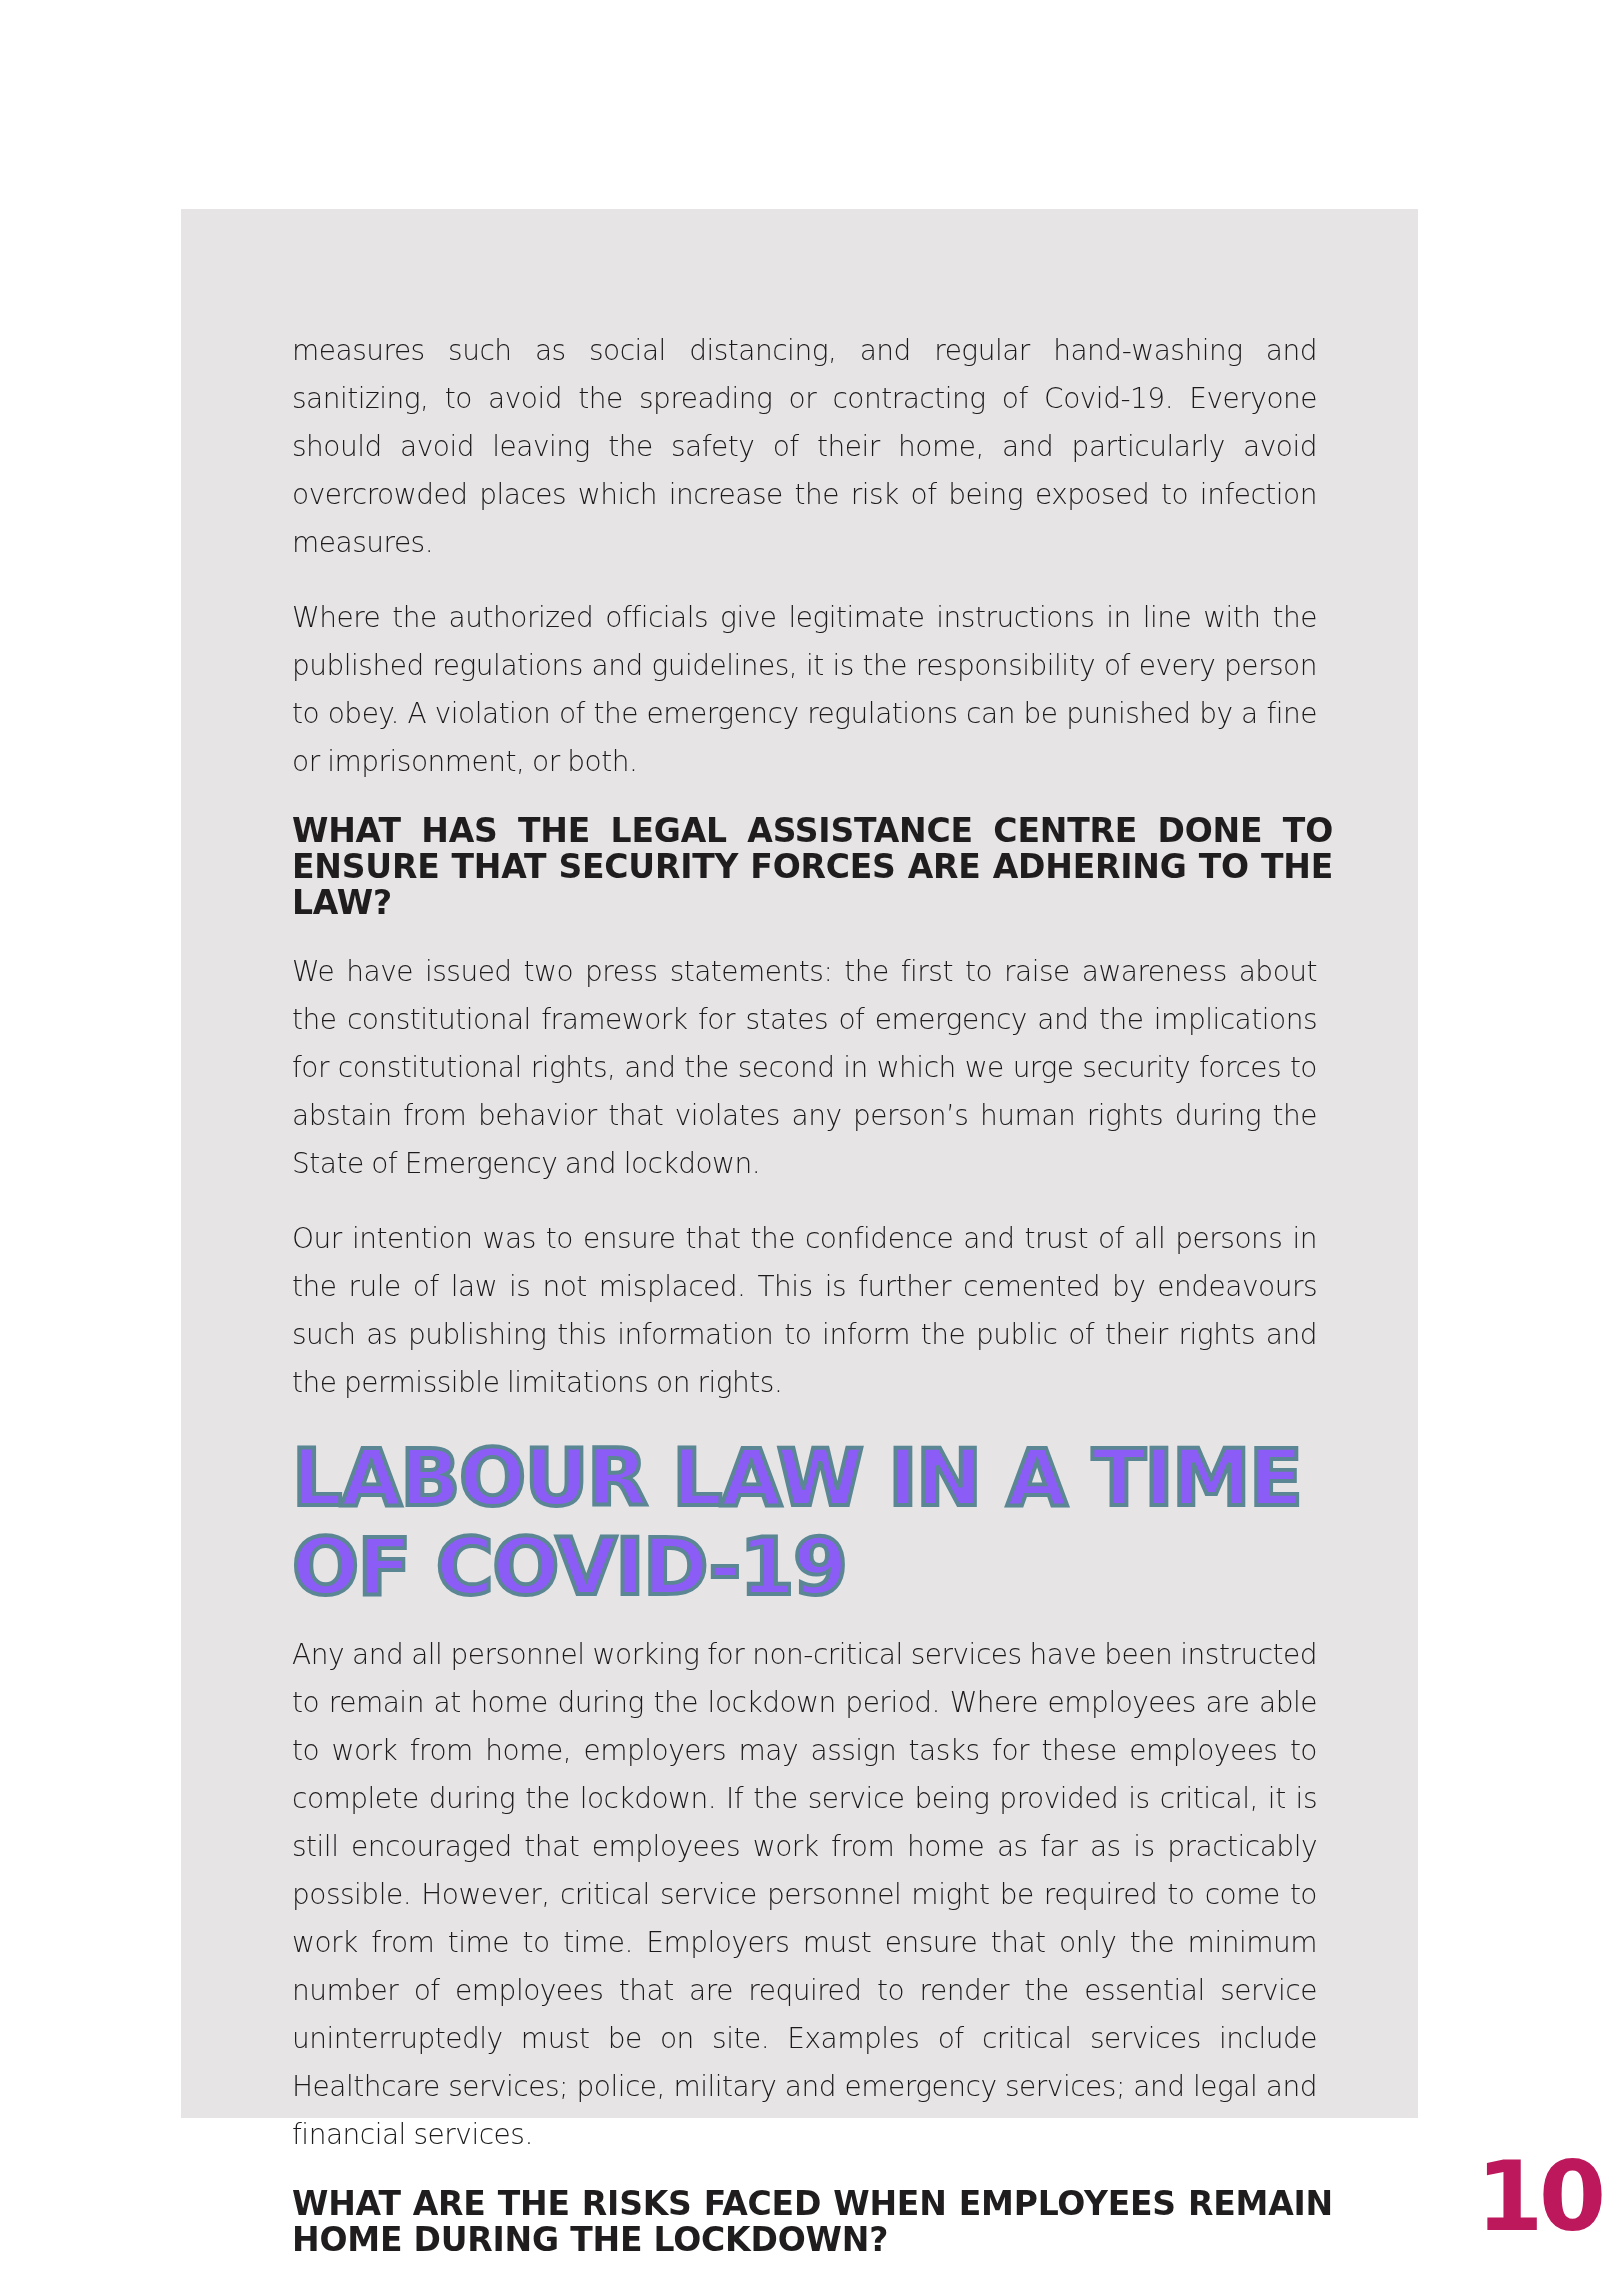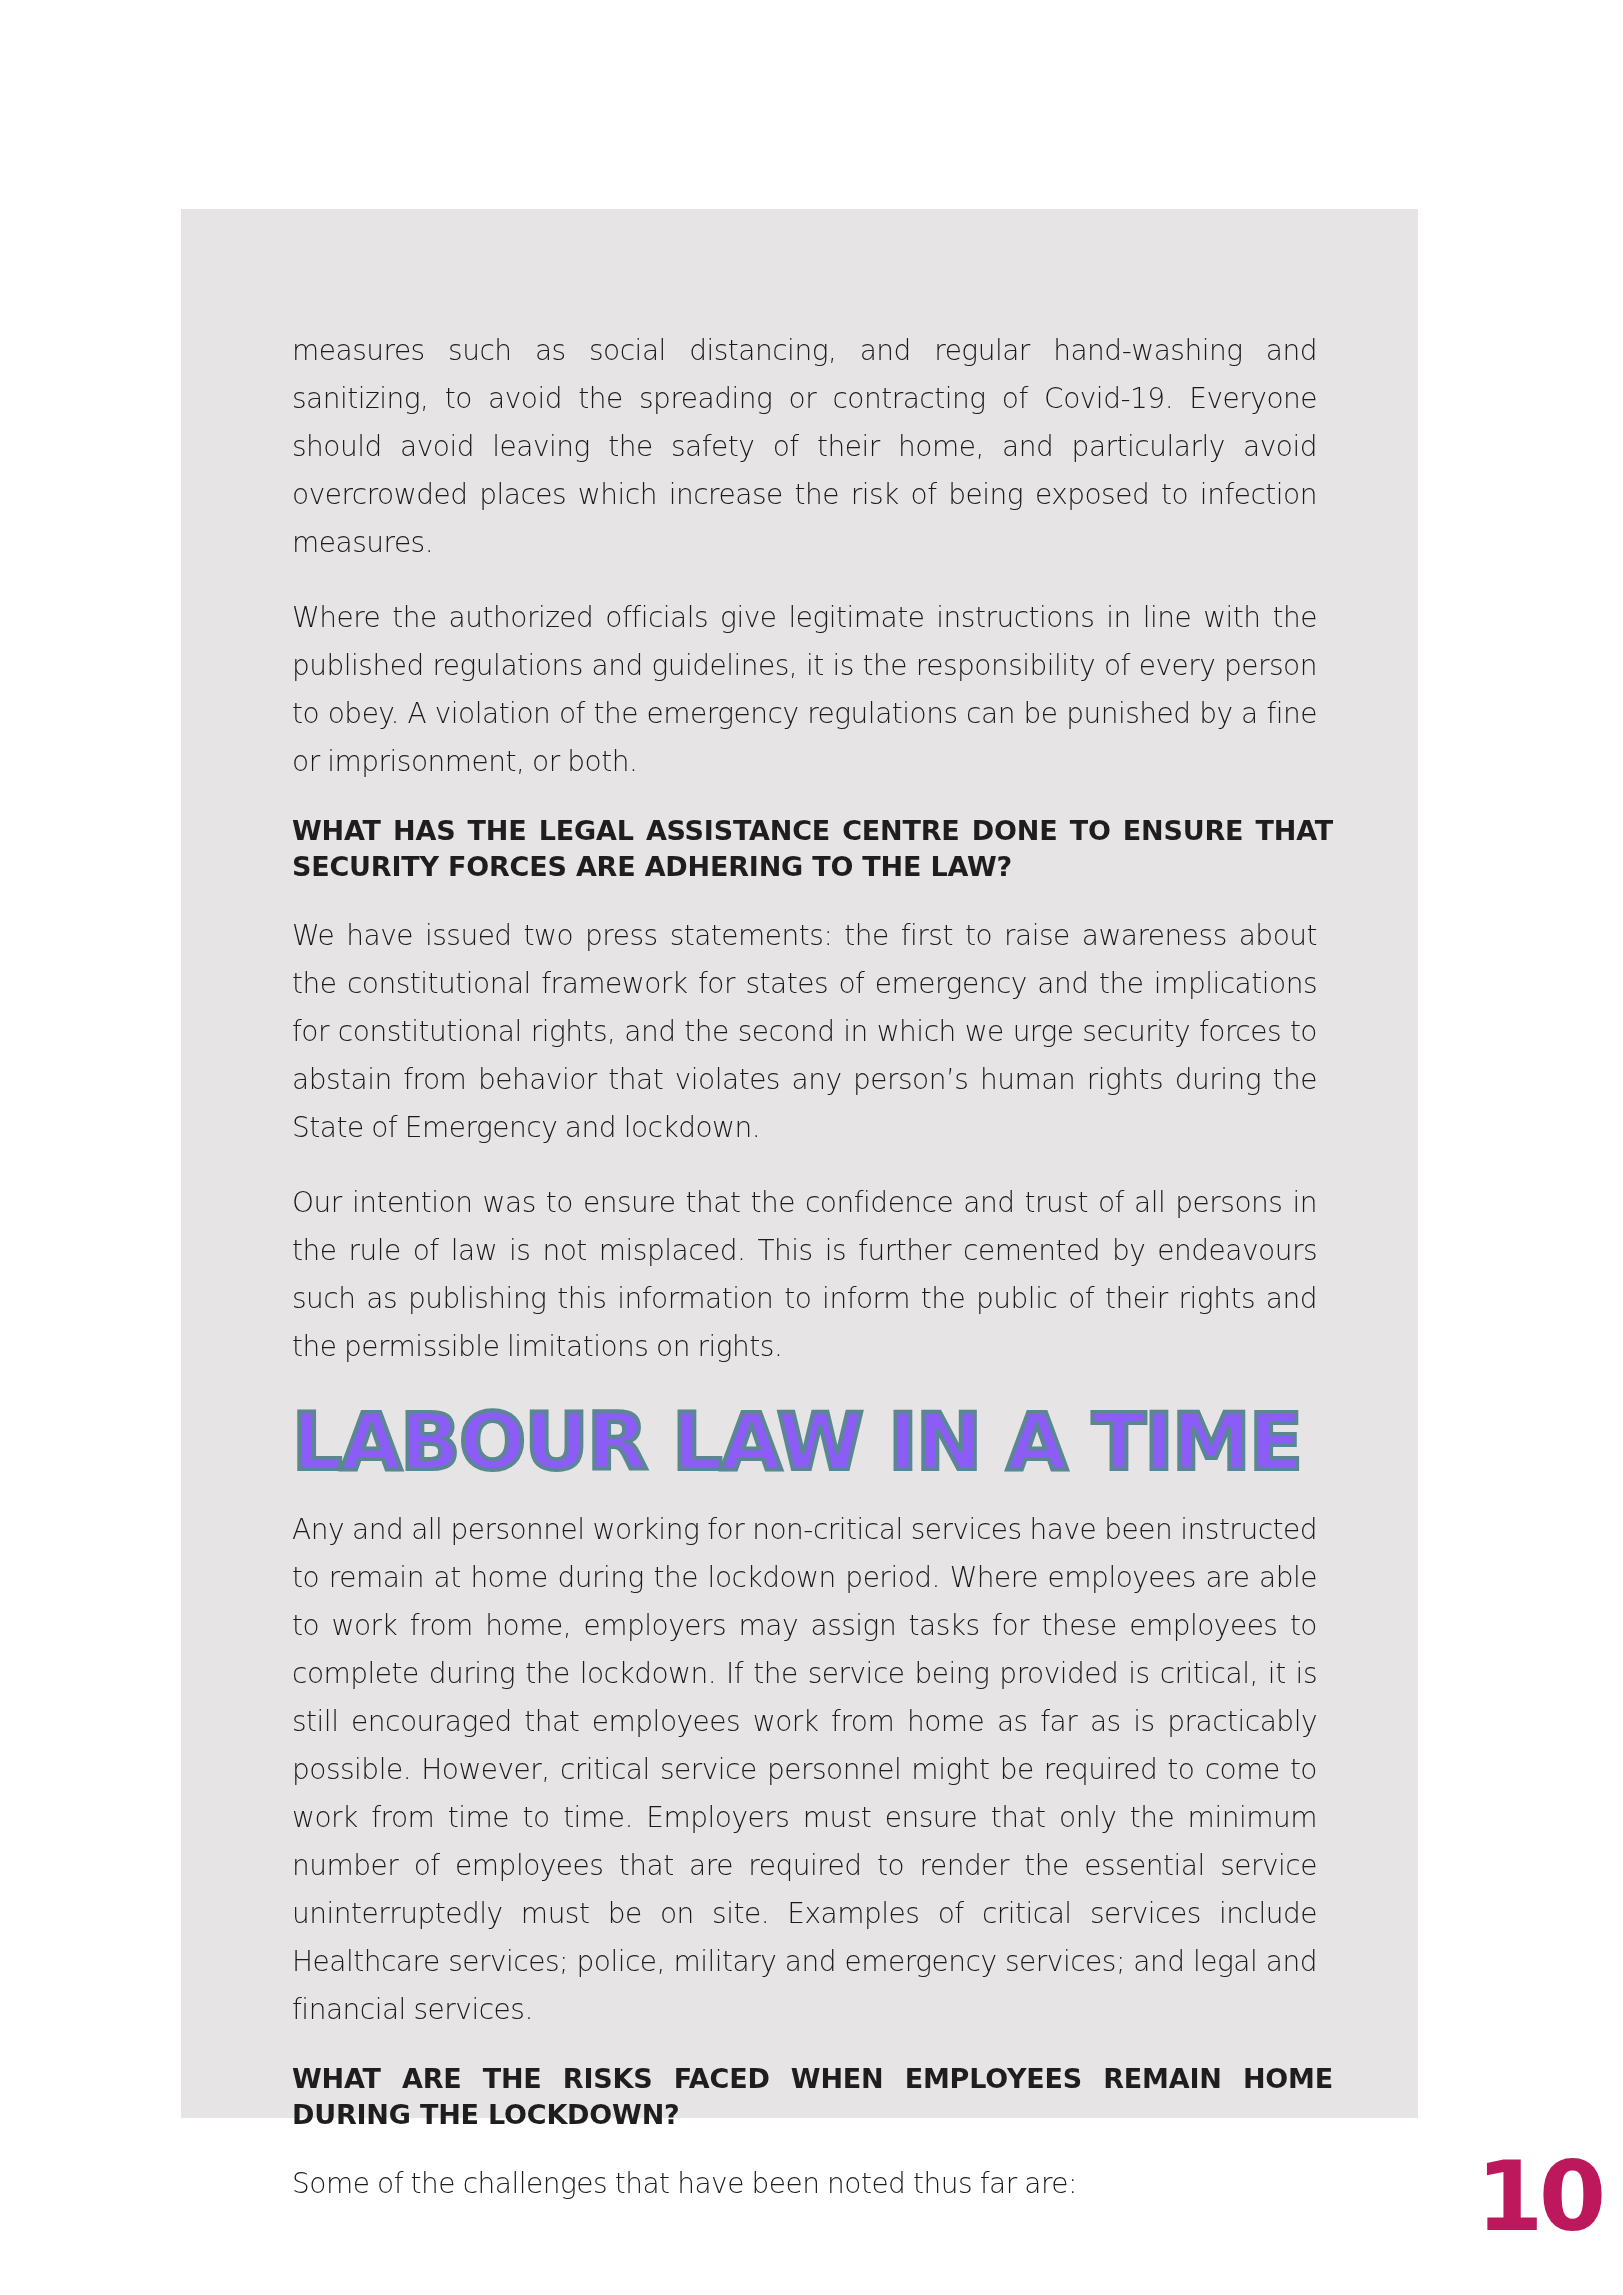--- a/index.html
+++ b/index.html
@@ -22,21 +22,21 @@
     font-size: 28px; line-height: 48px;
     font-weight: 300; color: #1c1a1b;
     text-align: justify;
     letter-spacing: -0.5px;
     word-spacing: -0.8px;
   }
   p.body.last-line-left { text-align: left; }
   h3.q {
     margin: 8px 0 27px 0;
     font-family: "DejaVu Sans", sans-serif;
-    font-size: 27px; line-height: 36px;
+    font-size: 33px; line-height: 36px;
     font-weight: bold; color: #1f1d1e;
     text-align: justify; letter-spacing: -0.2px;
     text-transform: uppercase;
   }
   h1.outline {
     margin: 3.1px 0 19px 0;
     font-family: "DejaVu Sans", sans-serif;
     font-weight: bold; font-size: 79px; line-height: 89px;
     color: #8b5cf6;
     -webkit-text-stroke: 3.9px #5b8794;
@@ -56,20 +56,21 @@
 <div class="panel"></div>
 
 <div class="content">
   <p class="body">measures such as social distancing, and regular hand-washing and sanitizing, to avoid the spreading or contracting of Covid-19. Everyone should avoid leaving the safety of their home, and particularly avoid overcrowded places which increase the risk of being exposed to infection measures.</p>
   <p class="body">Where the authorized officials give legitimate instructions in line with the published regulations and guidelines, it is the responsibility of every person to obey. A violation of the emergency regulations can be punished by a fine or imprisonment, or both.</p>
   <h3 class="q">WHAT HAS THE LEGAL ASSISTANCE CENTRE DONE TO ENSURE THAT SECURITY FORCES ARE ADHERING TO THE LAW?</h3>
   <p class="body">We have issued two press statements: the first to raise awareness about the constitutional framework for states of emergency and the implications for constitutional rights, and the second in which we urge security forces to abstain from behavior that violates any person’s human rights during the State of Emergency and lockdown.</p>
   <p class="body">Our intention was to ensure that the confidence and trust of all persons in the rule of law is not misplaced. This is further cemented by endeavours such as publishing this information to inform the public of their rights and the permissible limitations on rights.</p>
   <h1 class="outline">
     <span>LABOUR LAW IN A TIME</span><br>
+    <span>OF COVID-19</span>
   </h1>
   <p class="body">Any and all personnel working for non-critical services have been instructed to remain at home during the lockdown period. Where employees are able to work from home, employers may assign tasks for these employees to complete during the lockdown. If the service being provided is critical, it is still encouraged that employees work from home as far as is practicably possible. However, critical service personnel might be required to come to work from time to time. Employers must ensure that only the minimum number of employees that are required to render the essential service uninterruptedly must be on site. Examples of critical services include Healthcare services; police, military and emergency services; and legal and financial services.</p>
   <h3 class="q">WHAT ARE THE RISKS FACED WHEN EMPLOYEES REMAIN HOME DURING THE LOCKDOWN?</h3>
   <p class="body last-line-left">Some of the challenges that have been noted thus far are:</p>
 </div>
 
 <div class="page-number">10</div>
 
 
 </body></html>

